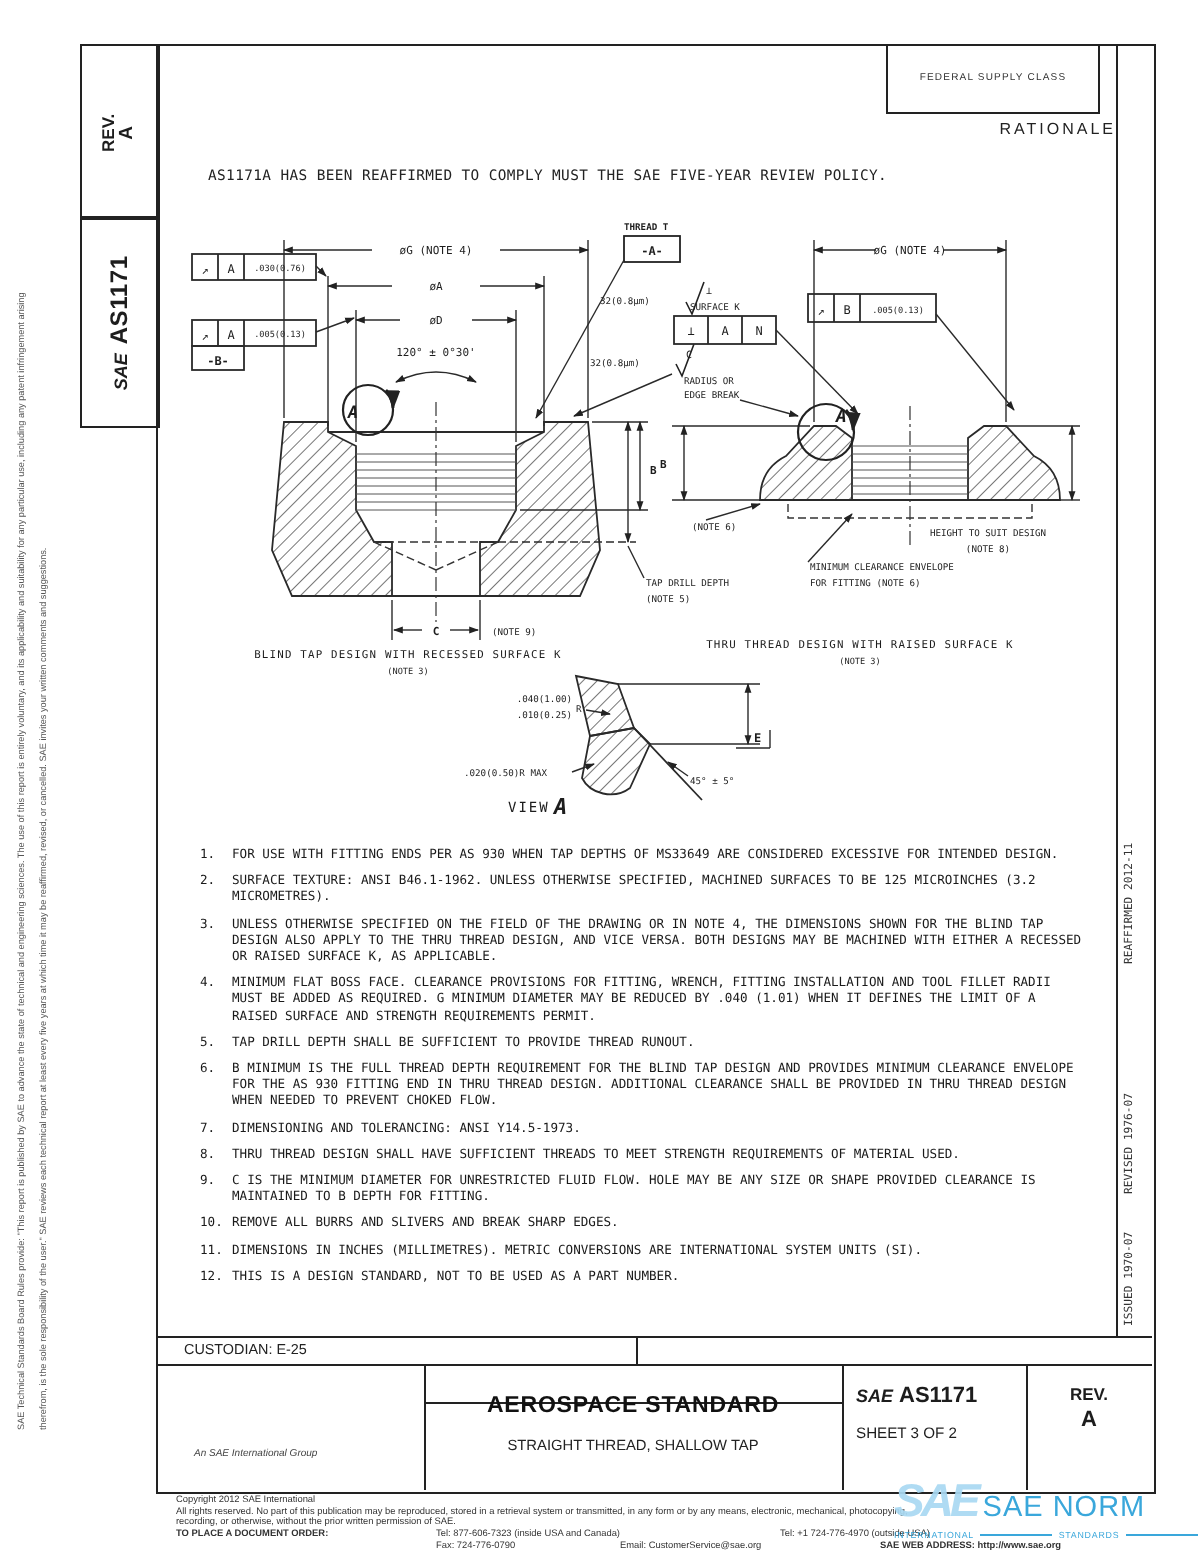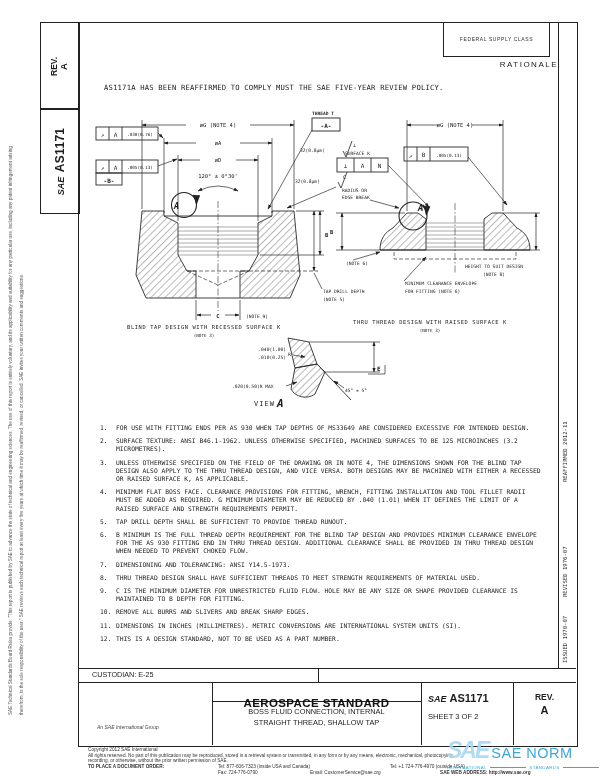--- a/index.html
+++ b/index.html
@@ -345,21 +345,20 @@
     <div class="note">
         <span class="note-num">12.</span>
         <span class="note-text">THIS IS A DESIGN STANDARD, NOT TO BE USED AS A PART NUMBER.</span>
       </div>
   </div>
 
   <div class="abs" id="custodian">CUSTODIAN:  E-25</div>
 
   <div class="abs" id="logo-sub">An SAE International Group</div>
   <div class="abs tb-text" id="tb-header">AEROSPACE STANDARD</div>
-  <div class="abs tb-title-line" style="top:707px;">BOSS FLUID CONNECTION, INTERNAL</div>
   <div class="abs tb-title-line" style="top:718px;">STRAIGHT THREAD, SHALLOW TAP</div>
   <div class="abs" id="docnum">
     <span class="mini-sae">SAE</span><span>AS1171</span>
   </div>
   <div class="abs" id="sheet">SHEET 3 OF 2</div>
   <div class="abs" id="rev-label">REV.</div>
   <div class="abs" id="rev-value">A</div>
 
   <div class="abs foot" style="left:88px;top:747px;">Copyright 2012 SAE International</div>
   <div class="abs foot" style="left:88px;top:753px;">All rights reserved. No part of this publication may be reproduced, stored in a retrieval system or transmitted, in any form or by any means, electronic, mechanical, photocopying,</div>

